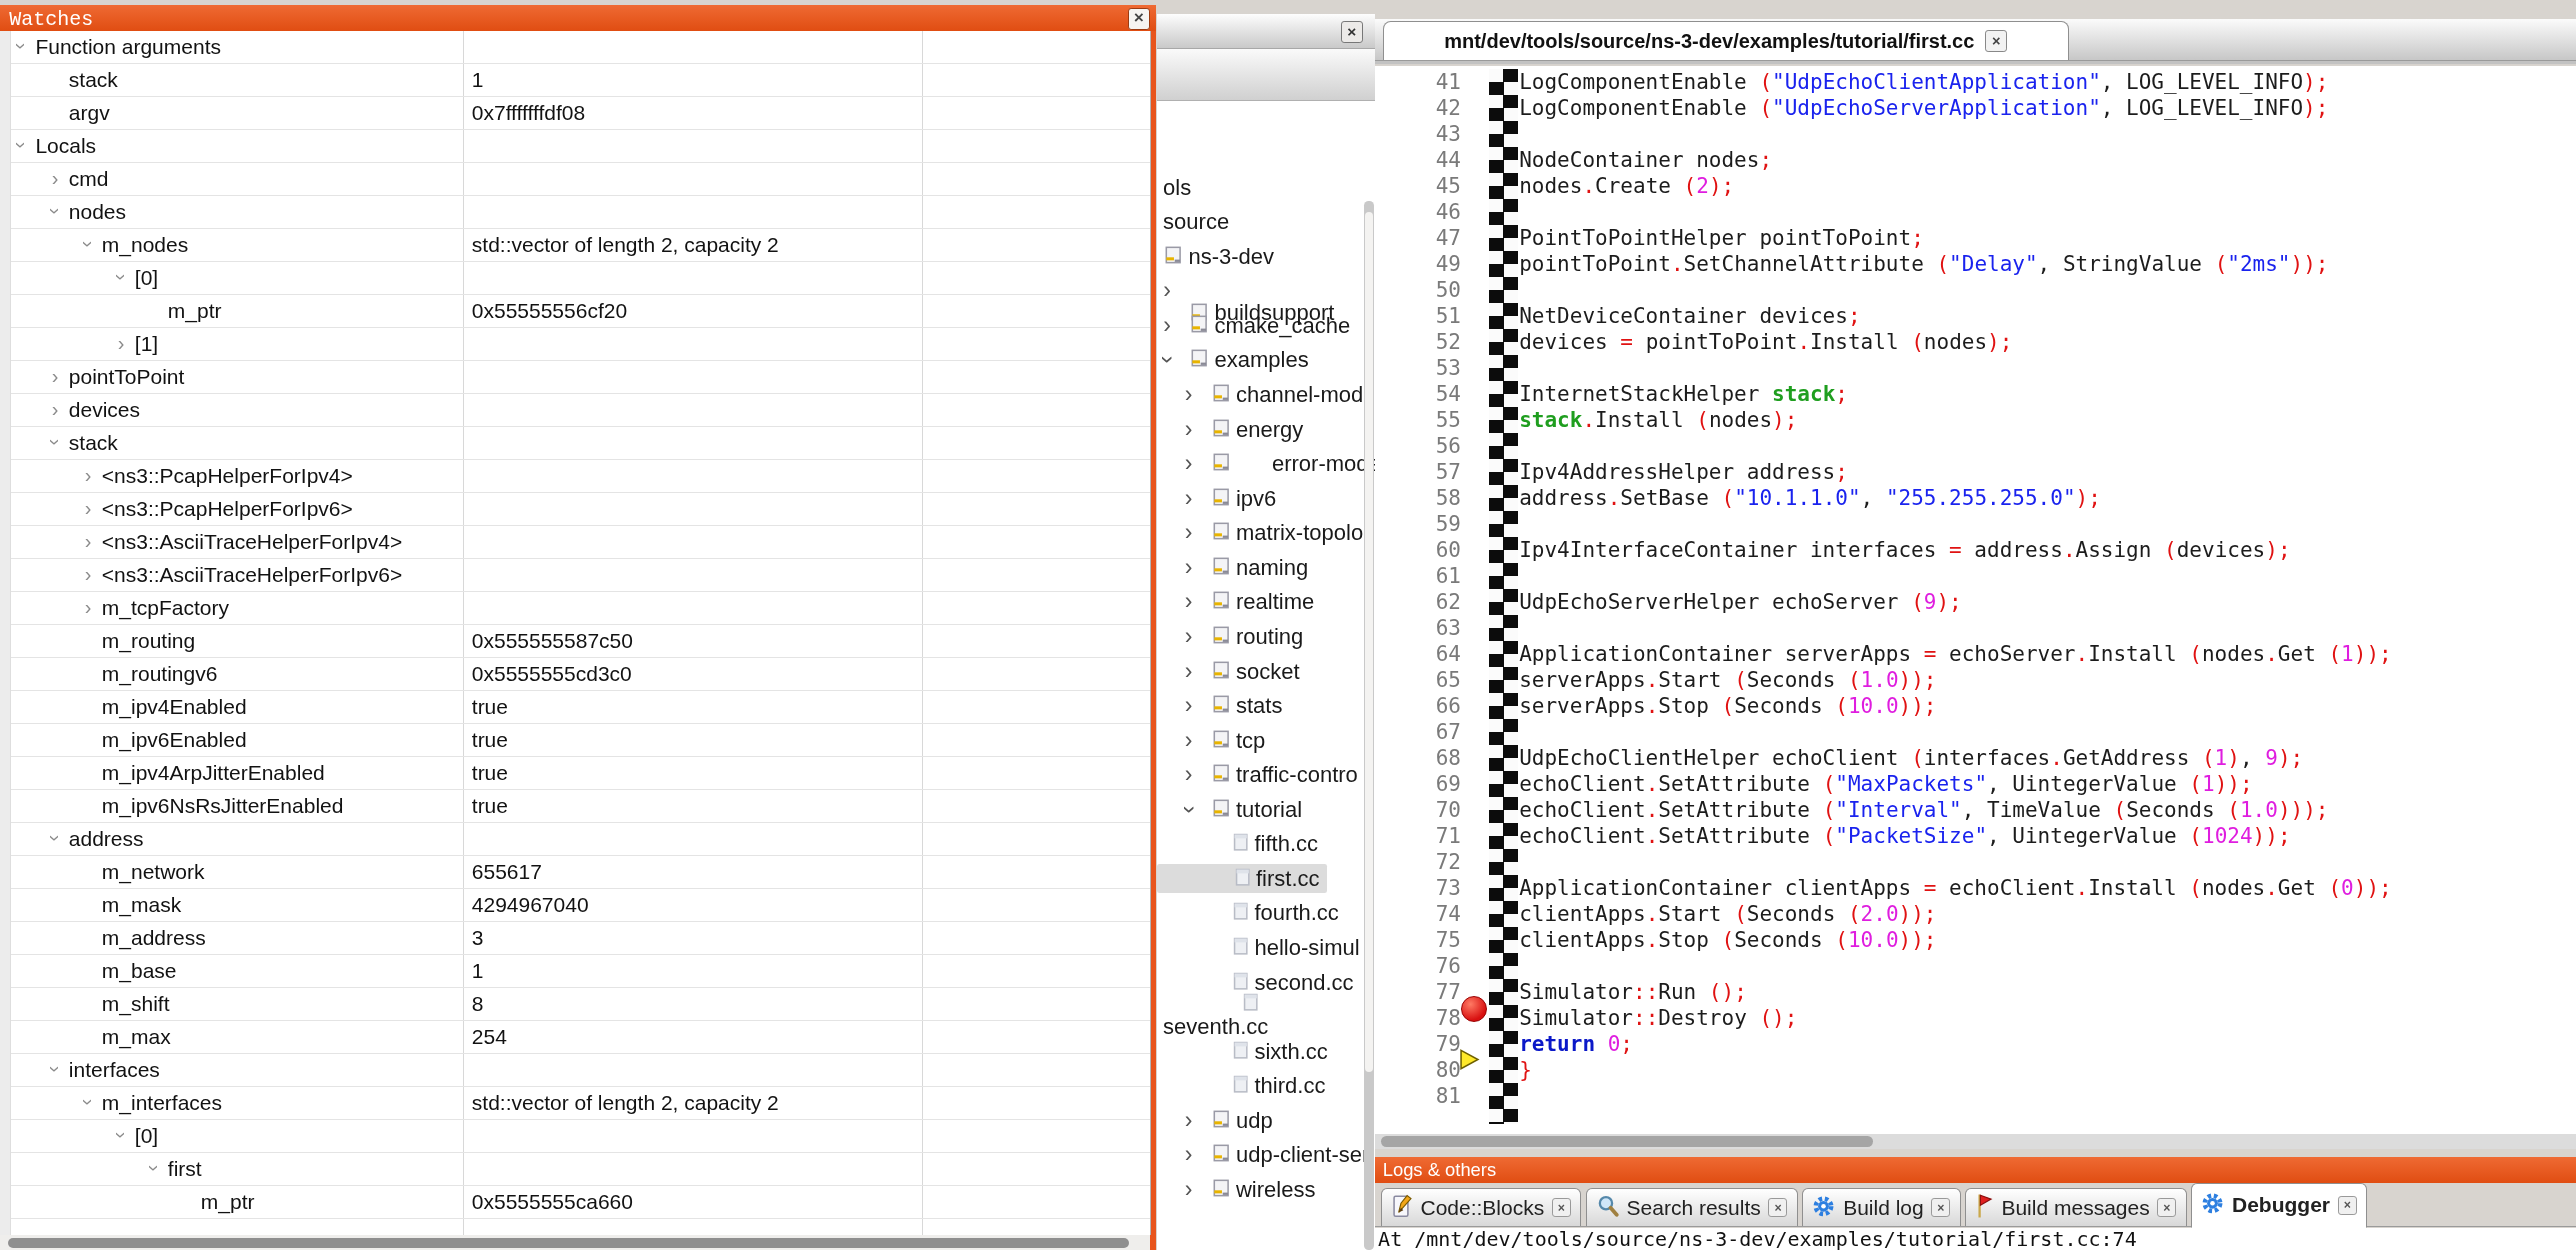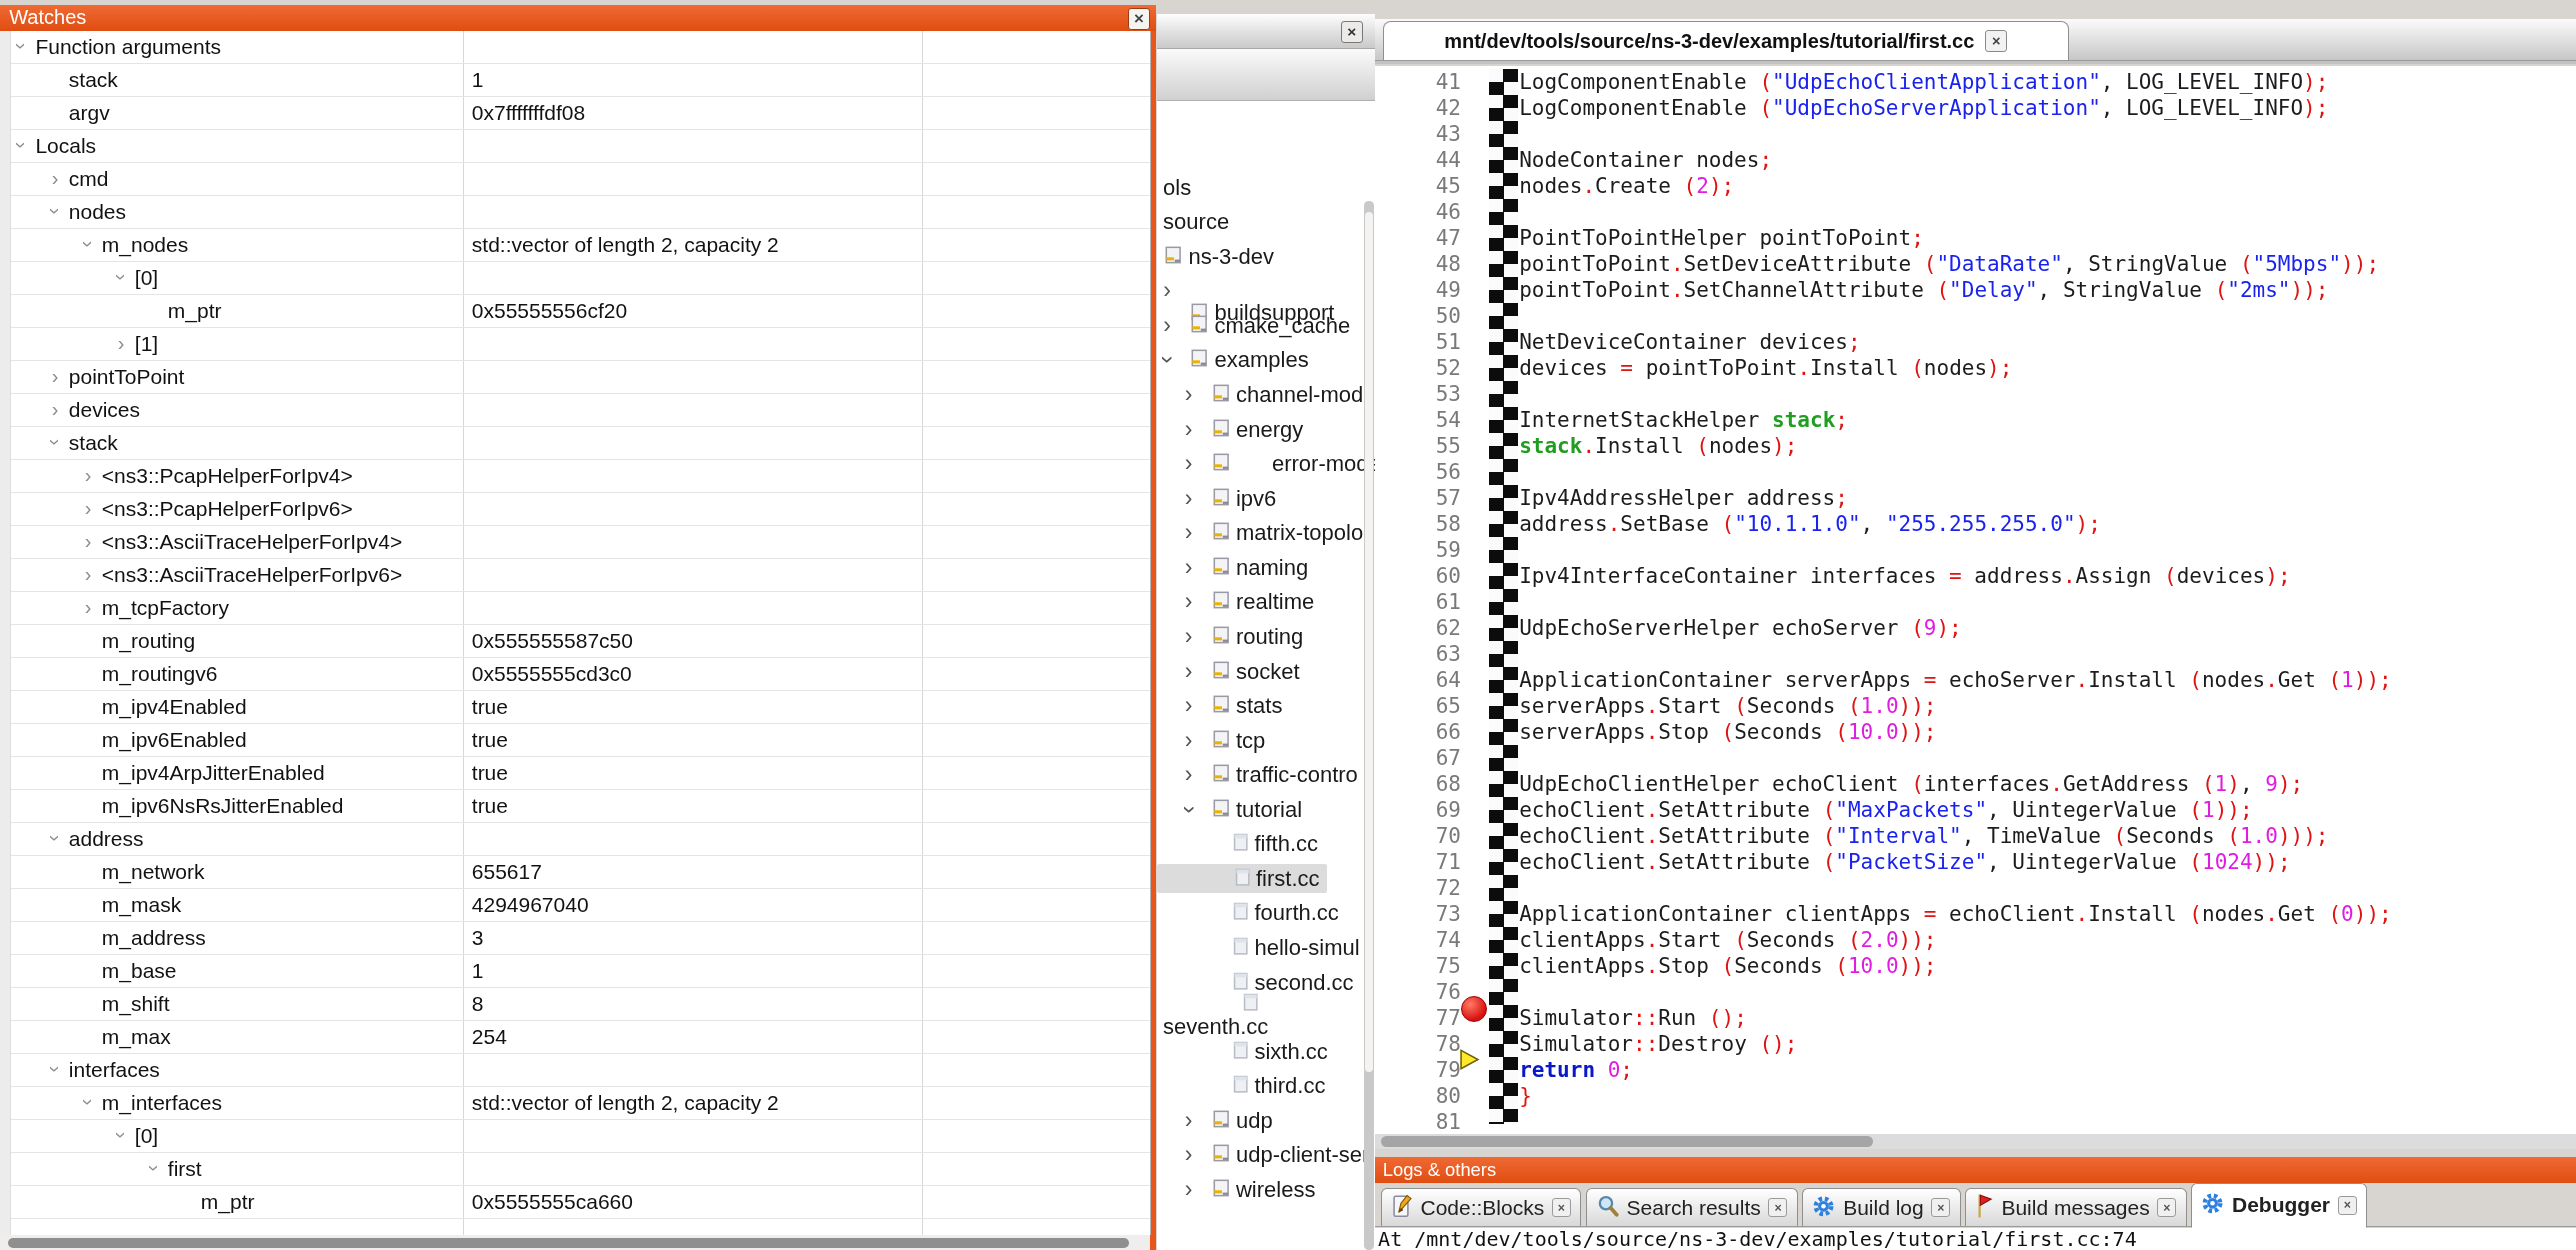--- a/index.html
+++ b/index.html
@@ -4,21 +4,21 @@
 <style>
   html,body{margin:0;padding:0;}
   body{
     width:2576px;height:1250px;position:relative;overflow:hidden;
     background:#d8d4cf;font-family:"Liberation Sans",sans-serif;
     -webkit-font-smoothing:antialiased;
   }
   
   #watches-window{position:absolute;left:0;top:4.6px;width:1156px;height:1246px;background:#e8551d;}
   #watches-caption{position:absolute;left:0;top:0;width:100%;height:26px;
-    background:linear-gradient(180deg,#ef6a33,#e04d12);display:flex;align-items:center;}
+    background:linear-gradient(180deg,#ef6a33,#e04d12);display:flex;align-items:flex-end;font-family:Liberation Mono, monospace;}
   #watches-title{color:#ffffff;font-size:20px;padding-left:9.2px;}
   .caption-close{position:absolute;right:6.1px;top:3.1px;width:20px;height:20px;background:#f6f4f2;
     border:0.8px solid #9c3a10;border-radius:3.1px;display:flex;align-items:center;justify-content:center;
     font-size:17px;color:#444;font-weight:bold;line-height:1;}
   #watches-body{position:absolute;left:0;top:26px;width:1150px;bottom:15.4px;background:#ffffff;
     border-right:0.8px solid #b5b5b5;overflow:hidden;}
   #watches-gutter{position:absolute;left:0;top:0;width:10px;height:100%;background:#ececec;border-right:0.8px solid #dedede;}
   .wcol{position:absolute;top:0;bottom:0;width:0.8px;background:#d8d8d8;}
   #watch-rows{position:absolute;left:10.8px;top:0;right:0;bottom:0;}
   .watch-row{position:relative;height:33px;border-bottom:0.8px solid #e4e4e4;display:flex;align-items:center;box-sizing:border-box;}
@@ -610,25 +610,20 @@
           <span class="lnum">46</span>
           <span class="lgut"></span>
           <span class="lcode"></span>
         </div>
         <div class="code-line">
           <span class="lnum">47</span>
           <span class="lgut"></span>
           <span class="lcode">PointToPointHelper pointToPoint<span class="p">;</span></span>
         </div>
         <div class="code-line">
-          <span class="lnum">48</span>
-          <span class="lgut"></span>
-          <span class="lcode">pointToPoint<span class="p">.</span>SetDeviceAttribute <span class="p">(</span><span class="s">"DataRate"</span>, StringValue <span class="p">(</span><span class="s">"5Mbps"</span><span class="p">)</span><span class="p">)</span><span class="p">;</span></span>
-        </div>
-        <div class="code-line">
           <span class="lnum">49</span>
           <span class="lgut"></span>
           <span class="lcode">pointToPoint<span class="p">.</span>SetChannelAttribute <span class="p">(</span><span class="s">"Delay"</span>, StringValue <span class="p">(</span><span class="s">"2ms"</span><span class="p">)</span><span class="p">)</span><span class="p">;</span></span>
         </div>
         <div class="code-line">
           <span class="lnum">50</span>
           <span class="lgut"></span>
           <span class="lcode"></span>
         </div>
         <div class="code-line">

